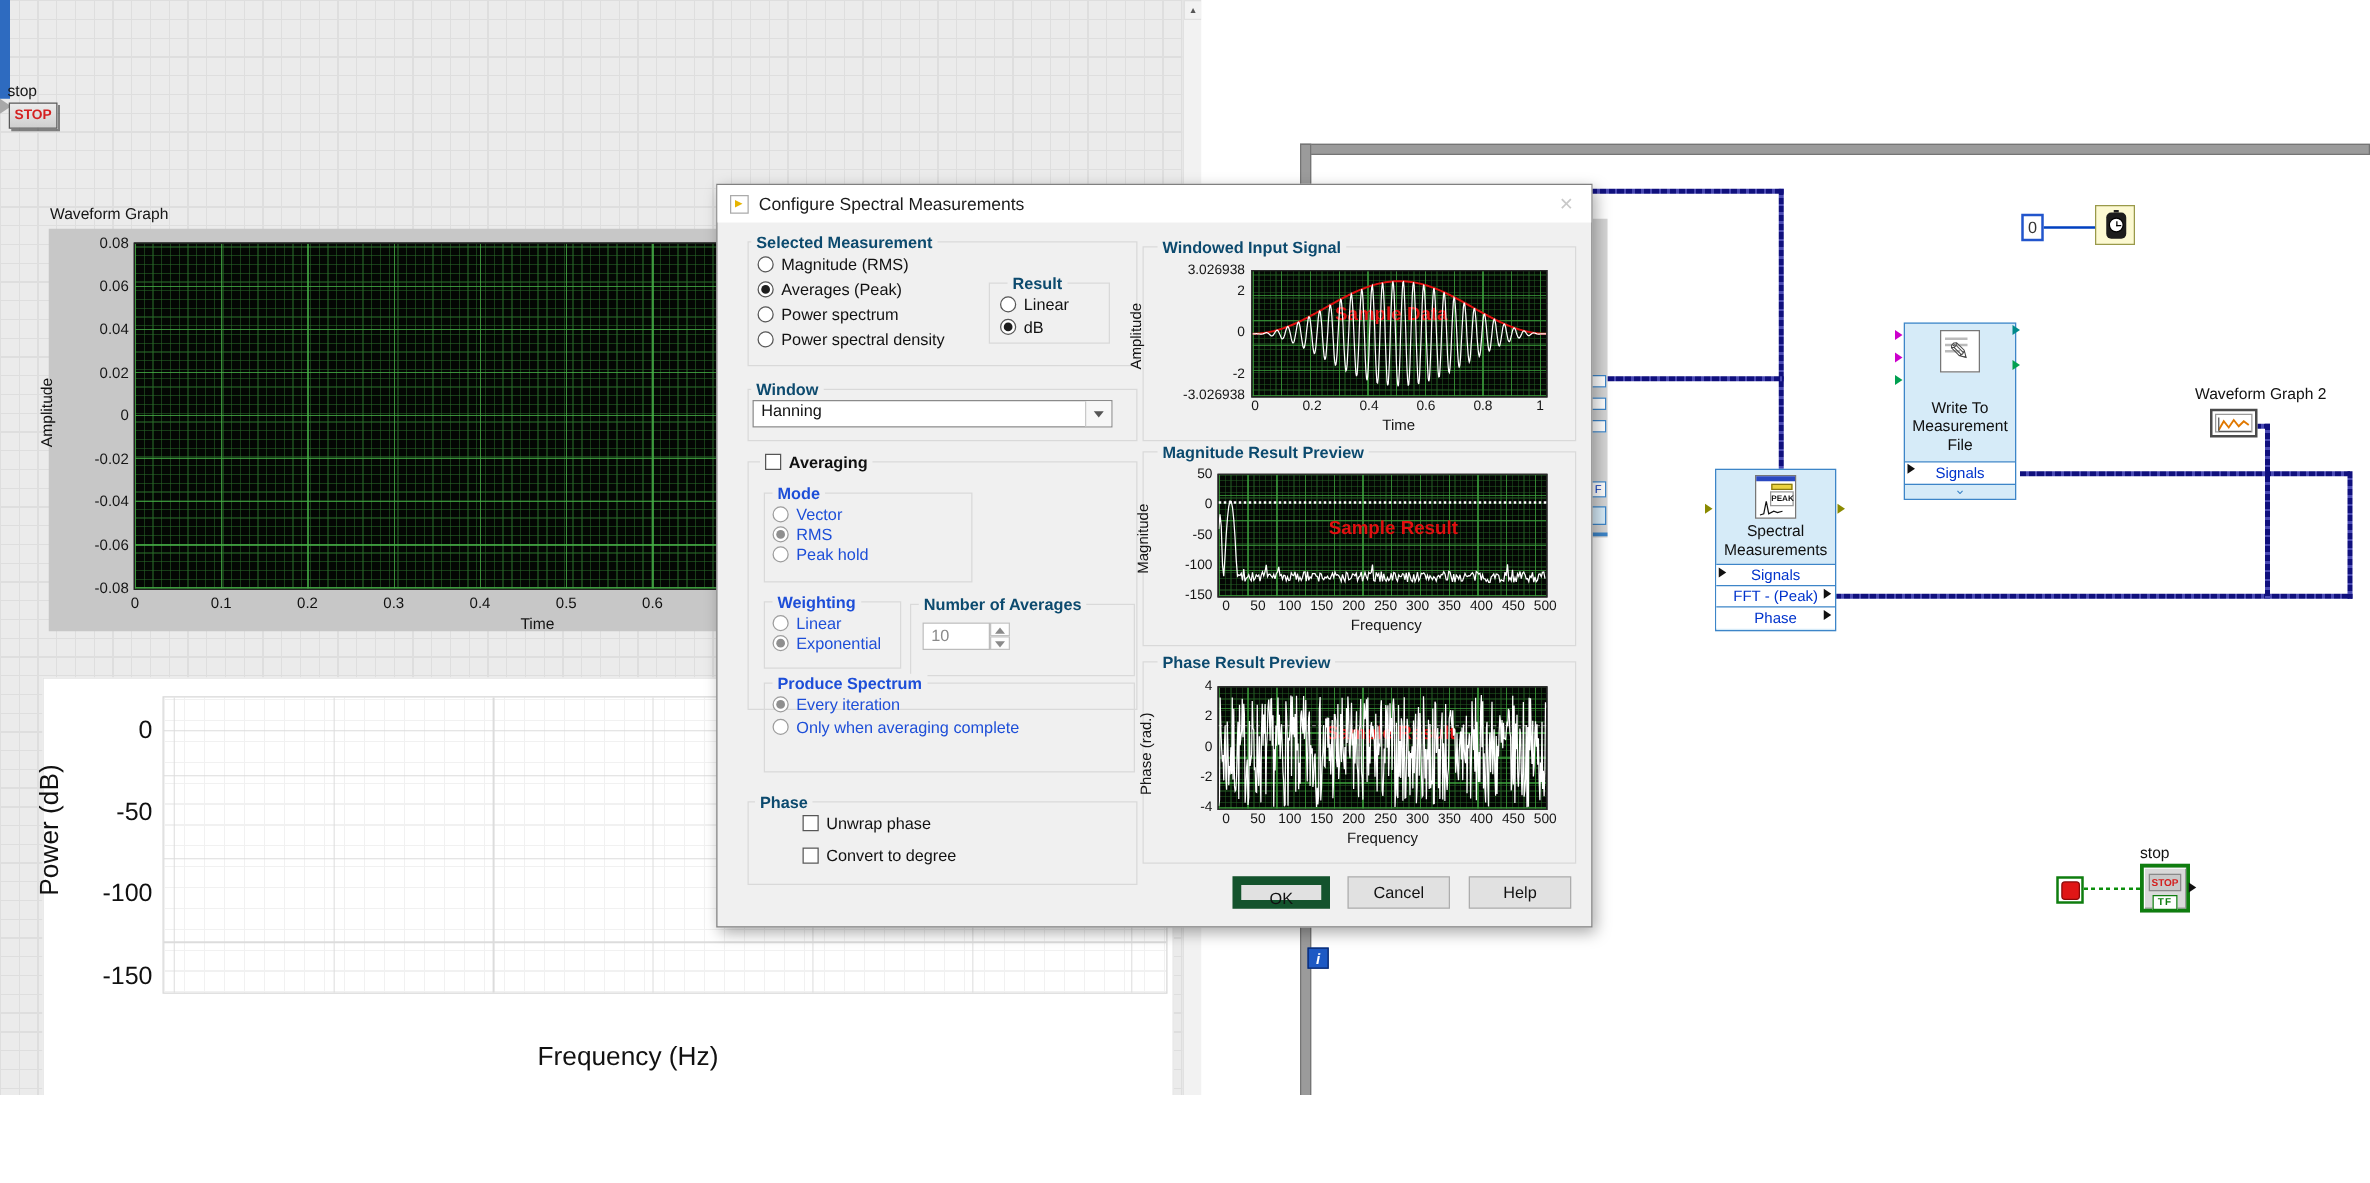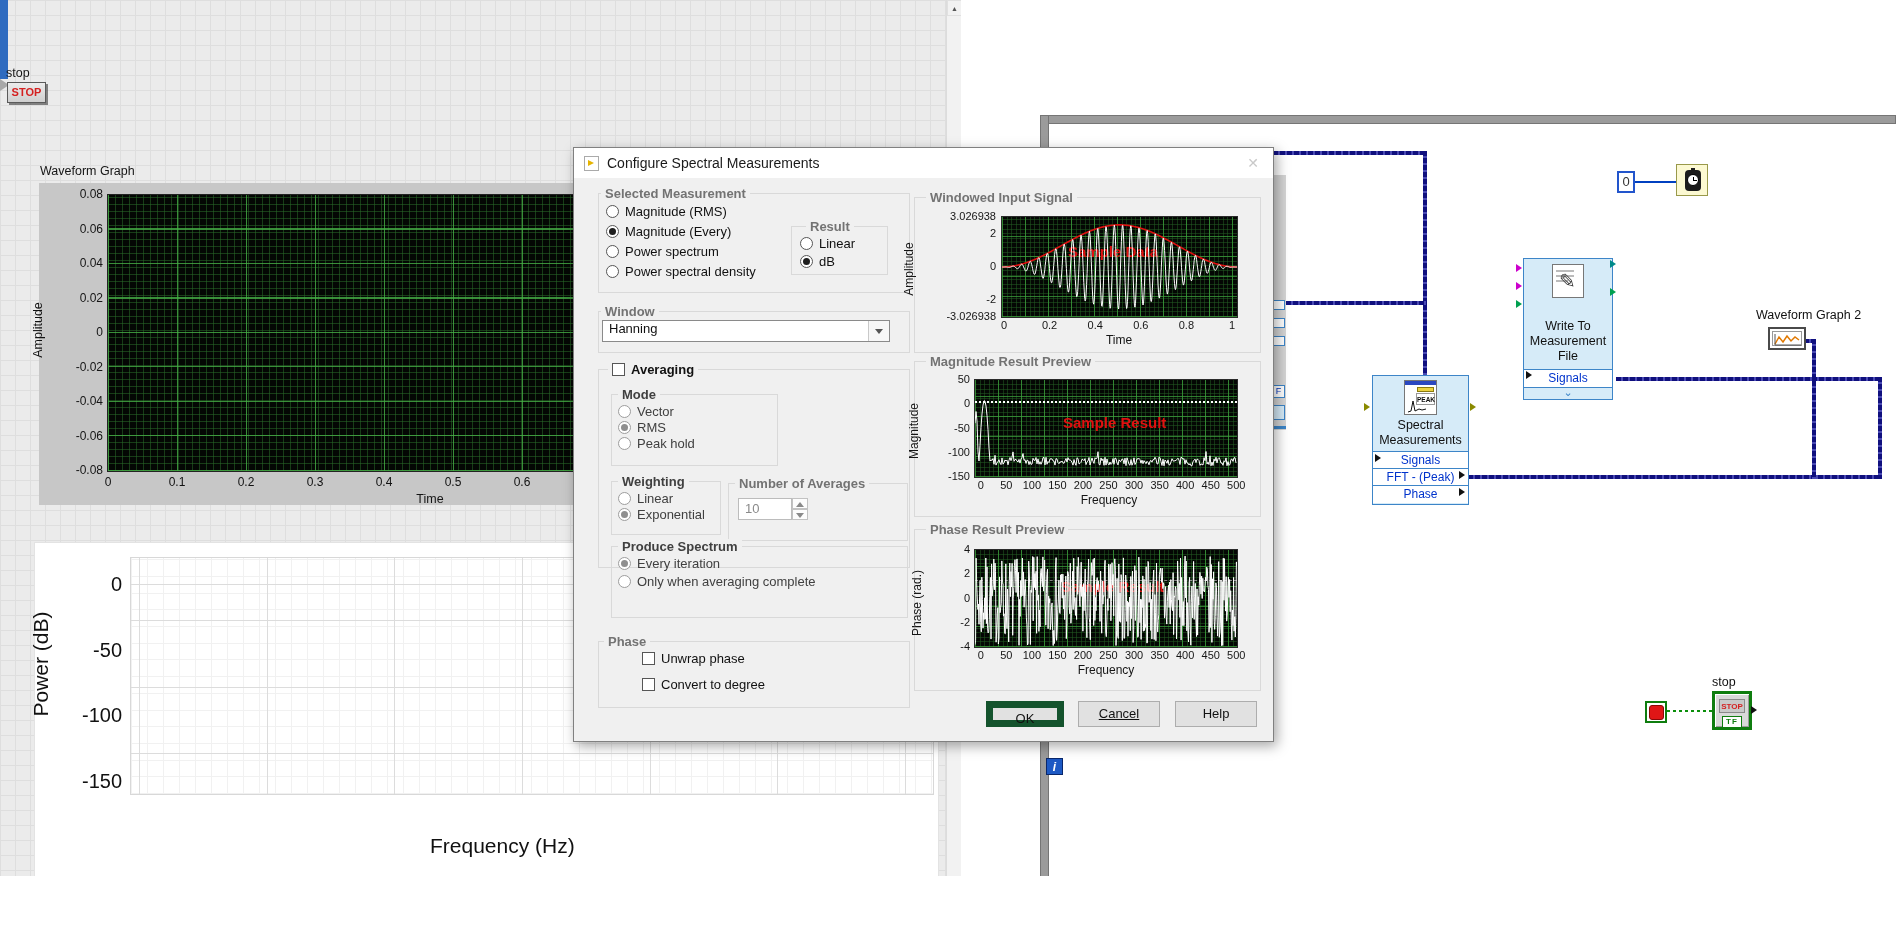--- a/index.html
+++ b/index.html
@@ -51,22 +51,22 @@
   .xtitle{position:absolute;left:0;right:0;text-align:center;font-size:12.5px;color:#101010;line-height:14.5px;}
   .tri-r{position:absolute;width:0;height:0;border-top:4px solid transparent;border-bottom:4px solid transparent;
     border-left:6px solid #111;}
   .node-icon{position:absolute;background:#fff;border:1px solid #777;box-sizing:border-box;}
   .glab13{position:absolute;font-size:12.5px;color:#111;white-space:nowrap;}
   
   #dialog{position:absolute;left:573px;top:147px;width:699px;height:593px;background:#f0f0f0;
     border:1px solid #808080;box-shadow:3px 4px 12px rgba(0,0,0,.35);box-sizing:content-box;}
   .dlg-title{position:absolute;left:0;top:0;right:0;height:30px;background:#fff;}
   .grp{position:absolute;border:1px solid #d9d9d9;}
-  .glab{position:absolute;font-weight:bold;font-size:13px;background:#f0f0f0;padding:0 4px;white-space:nowrap;color:#737373;}
-  .dis{color:#404040;}
+  .glab{position:absolute;font-weight:bold;font-size:13px;background:#f0f0f0;padding:0 4px;white-space:nowrap;color:#0c4a6e;}
+  .dis{color:#1d4ed8;}
   .radio{position:absolute;display:flex;align-items:center;gap:6px;font-size:13px;height:15px;white-space:nowrap;}
   .rb{width:13px;height:13px;border:1px solid #565656;border-radius:50%;background:#fff;position:relative;flex:none;box-sizing:border-box;}
   .rb.sel::after{content:"";position:absolute;inset:2px;border-radius:50%;background:#1e1e1e;}
   .dis .rb{border-color:#9d9d9d;}
   .dis .rb.sel::after{background:#8f8f8f;}
   .check{position:absolute;display:flex;align-items:center;gap:6px;font-size:13px;height:15px;white-space:nowrap;padding-left:32px;}
   .cb{width:13px;height:13px;border:1px solid #565656;background:#fff;flex:none;box-sizing:border-box;}
   .dplot{position:absolute;background:#040704;border:1px solid #2a2a2a;
     background-image:
       repeating-linear-gradient(90deg,rgba(60,160,60,.75) 0 1px,transparent 1px 23px),
@@ -264,21 +264,21 @@
     </div>
 
     <div class="grp" style="left:24px;top:45px;width:310px;height:98px;"></div>
     <div class="glab" style="left:27px;top:38px;">Selected Measurement</div>
     <div class="radio" style="left:32px;top:56px;">
       <span class="rb"></span>
         <span>Magnitude (RMS)</span>
       </div>
     <div class="radio" style="left:32px;top:76px;">
       <span class="rb sel"></span>
-        <span>Magnitude (Every)</span>
+        <span>Averages (Peak)</span>
       </div>
     <div class="radio" style="left:32px;top:96px;">
       <span class="rb"></span>
         <span>Power spectrum</span>
       </div>
     <div class="radio" style="left:32px;top:116px;">
       <span class="rb"></span>
         <span>Power spectral density</span>
       </div>
 
@@ -457,17 +457,17 @@
         <span>250</span>
         <span>300</span>
         <span>350</span>
         <span>400</span>
         <span>450</span>
         <span>500</span>
       </div>
     <div class="abs tick11" style="left:497px;top:515px;width:70px;text-align:center;font-size:12px;">Frequency</div>
 
     <div class="btn def" style="left:412px;top:553px;width:78px;">OK</div>
-    <div class="btn" style="left:504px;top:553px;width:82px;text-decoration:underline;">Cancel</div>
+    <div class="btn" style="left:504px;top:553px;width:82px;">Cancel</div>
     <div class="btn" style="left:601px;top:553px;width:82px;">Help</div>
   </div>
 
 </div>
 
 </body></html>

